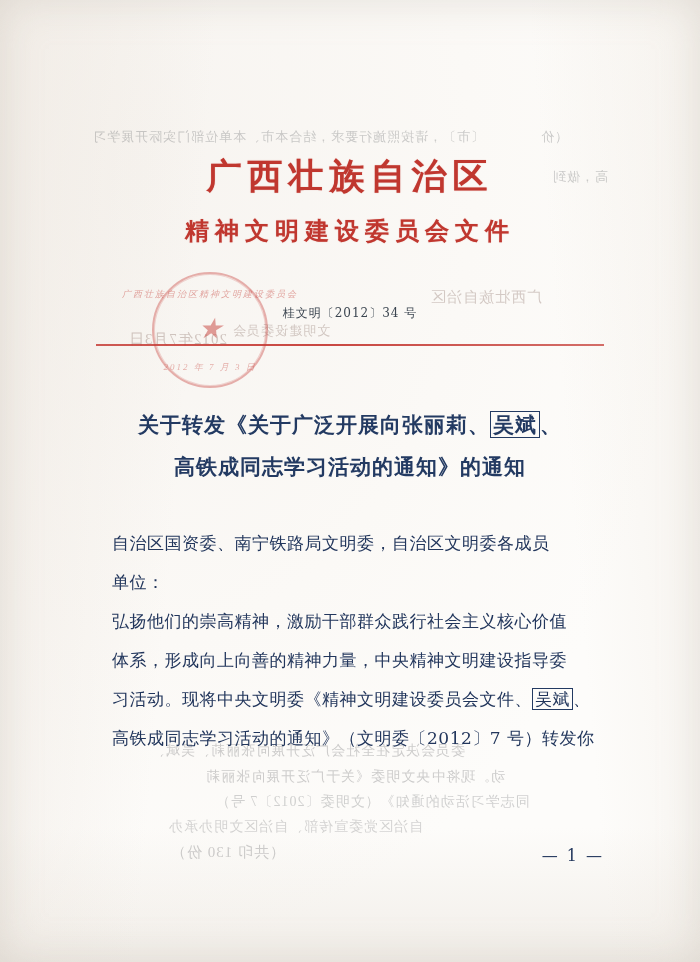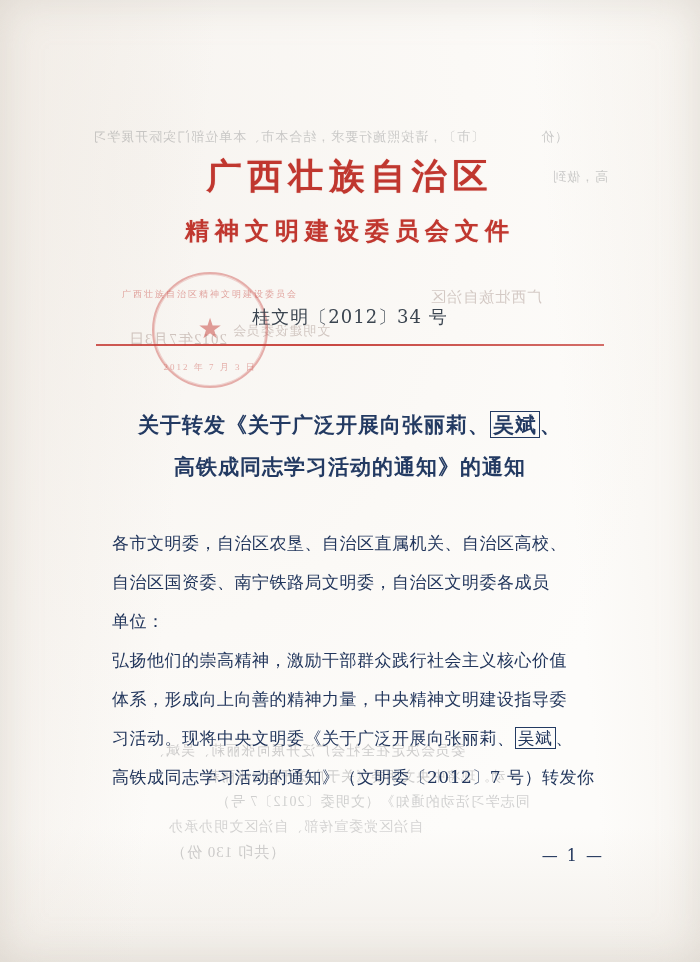--- a/index.html
+++ b/index.html
@@ -61,20 +61,21 @@
   
   #seal {
     position: absolute;
     left: 152px;
     top: 272px;
     width: 112px;
     height: 112px;
     border: 2px solid rgba(200, 66, 60, 0.40);
     border-radius: 50%;
     pointer-events: none;
+    font-style: italic;
   }
   #seal-inner {
     position: absolute;
     inset: 0;
     border-radius: 50%;
     box-shadow: inset 0 0 0 1px rgba(200,66,60,0.20);
   }
   #seal-star {
     position: absolute;
     left: 50%;
@@ -122,21 +123,21 @@
   }
   #masthead-line-1 { font-size: 35px; line-height: 52px; }
   #masthead-line-2 { font-size: 24px; line-height: 58px; }
 
   #doc-number {
     position: absolute;
     left: 0;
     right: 0;
     top: 305px;
     text-align: center;
-    font-size: 18px;
+    font-size: 12px;
     color: #3b4550;
     letter-spacing: 1px;
     font-family: "DejaVu Serif", "Liberation Serif", serif;
   }
 
   
   #red-rule {
     position: absolute;
     left: 96px;
     top: 344px;
@@ -234,29 +235,28 @@
   <div id="red-rule"></div>
 
   <div id="title-block">
     <div class="title-line">
       <span>关于转发《关于广泛开展向张丽莉、</span><span class="boxed">吴斌</span><span>、</span>
     </div>
     <div class="title-line">高铁成同志学习活动的通知》的通知</div>
   </div>
 
   <div id="body-block">
-    <div class="body-line">各市文明委，自治区农垦、自治区直属机关、自治区高校、</div>
     <div class="body-line">自治区国资委、南宁铁路局文明委，自治区文明委各成员</div>
     <div class="body-line">单位：</div>
 
     <div class="body-line">弘扬他们的崇高精神，激励干部群众践行社会主义核心价值</div>
     <div class="body-line">体系，形成向上向善的精神力量，中央精神文明建设指导委</div>
 
     <div class="body-line">
-      <span>习活动。现将中央文明委《关于广泛开展向张丽莉、</span><span class="boxed">吴斌</span><span>、</span>
+      <span>习活动。现将中央文明委《精神文明建设委员会文件、</span><span class="boxed">吴斌</span><span>、</span>
     </div>
     <div class="body-line">高铁成同志学习活动的通知》（文明委〔2012〕7 号）转发你</div>
   </div>
 
   <div id="page-number">— 1 —</div>
 
   <div id="edge-vignette"></div>
 </div>
 
 </body></html>

